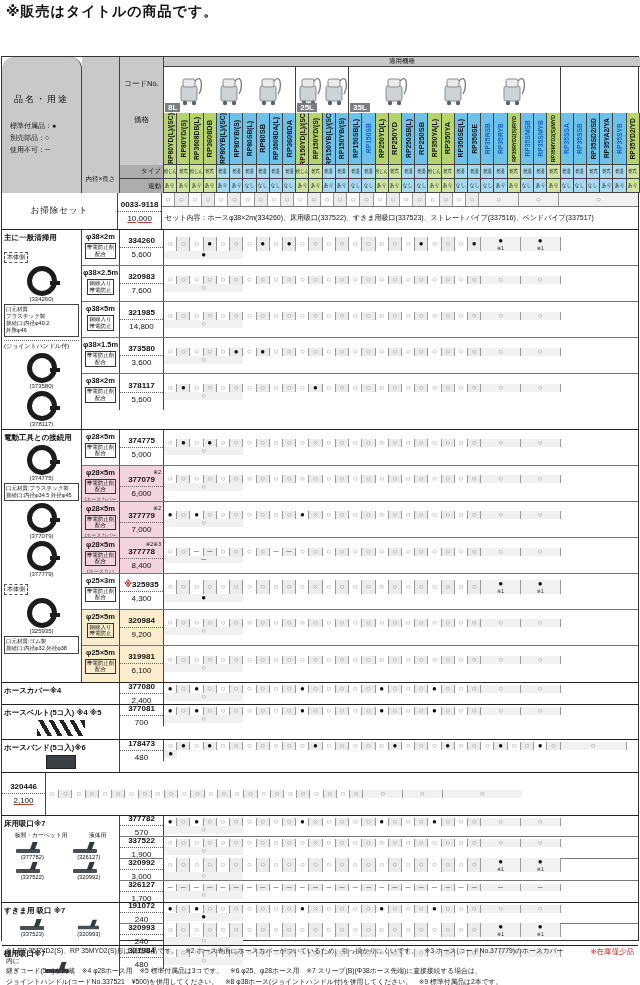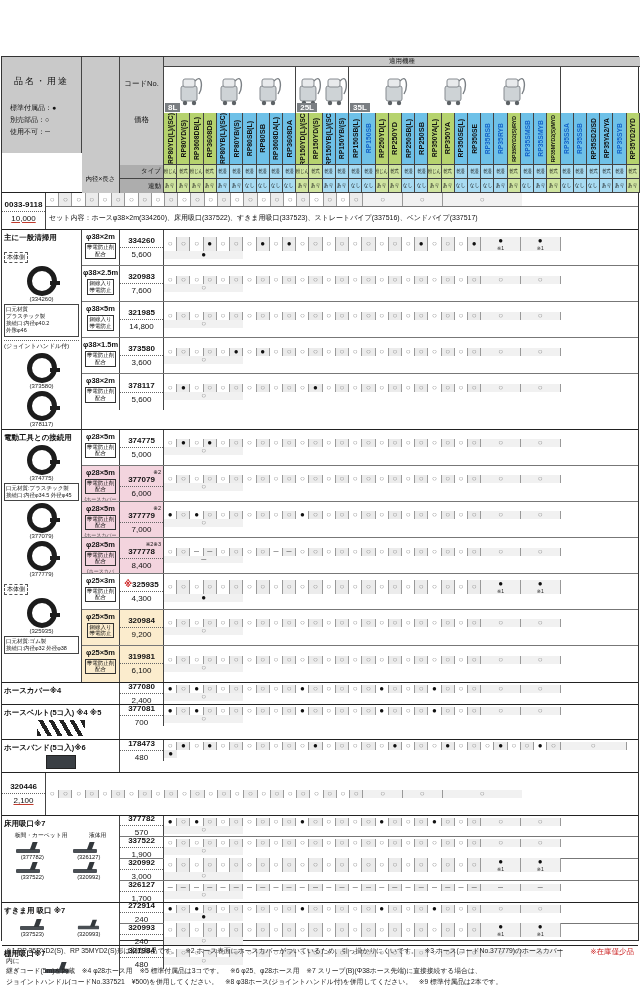--- a/index.html
+++ b/index.html
@@ -11,21 +11,21 @@
   .hdr-bar { position:absolute; left:6px; top:24px; width:628px; height:20px; border-top:2px solid #222; display:flex; align-items:center; gap:8px; padding-top:3px; }
   .hdr-badge { background:#b9b9b9; border:1px solid #555; font-weight:bold; font-size:11px; padding:1px 5px; }
   .hdr-sub { font-weight:bold; font-size:11px; }
   .legend { display:flex; align-items:center; gap:4px; font-size:8px; }
   .sw { width:26px; height:9px; border:1px solid #bbb; display:inline-block; }
   .hdr-note { margin-left:auto; font-size:8px; color:#1464c8; }
 
   .tbl { position:absolute; left:1px; top:56px; width:638px; height:885px; border:1px solid #333; background:#fff; }
   .thead { position:relative; height:136px; border-bottom:1px solid #222; background:#fff; }
   .hc { position:absolute; border-right:1px solid #444; border-bottom:1px solid #444; font-size:8px; background:#c9c9c9; }
-  .h-left { left:0; top:0; width:80px; height:96px; border-bottom:none; padding-top:18px; text-align:center; }
+  .h-left { left:0; top:0; width:80px; height:168px; border-bottom:none; padding-top:36px; text-align:center;border-radius:12px; }
   .h-left .nm { font-size:9px; letter-spacing:2px; }
   .h-left .lg { text-align:left; font-size:7px; margin:14px 0 0 8px; line-height:1.7; }
   .h-mid { left:80px; top:0; width:38px; height:108px; border-bottom:none; background:#c9c9c9; }
   .h-size { left:80px; top:108px; width:38px; height:28px; border-bottom:none; display:flex; align-items:center; justify-content:center; font-size:6.5px; background:#c9c9c9; }
   .h-code { left:118px; top:0; width:44px; height:108px; border-bottom:none; }
   .h-code .cn { display:block; text-align:center; margin-top:22px; font-size:7.5px; }
   .h-code .dt { border-top:1px dotted #555; margin:14px 0 0; }
   .h-code .pr { display:block; text-align:center; margin-top:26px; font-size:7.5px; }
   .h-tlabel { left:118px; top:108px; width:44px; height:14px; display:flex; align-items:center; justify-content:flex-end; padding-right:2px; font-size:6.5px; background:#adadad; }
   .h-llabel { left:118px; top:122px; width:44px; height:14px; display:flex; align-items:center; justify-content:flex-end; padding-right:2px; font-size:6.5px; background:#adadad; border-bottom:none; }
@@ -90,20 +90,21 @@
   .smalltxt { font-size:5px; color:#333; line-height:1.25; }
 
   .footer { position:absolute; left:6px; top:946px; width:628px; font-size:6.8px; line-height:1.5; color:#222; display:flex; }
   .fnotes { width:560px; }
   .fstock { margin-left:auto; color:#cc2222; font-size:7.5px; white-space:nowrap; }
 </style>
 </head>
 <body>
 
 <div class="page">
+  <div class="title-line">※販売はタイトルの商品です。</div>
 
 
   <div class="tbl">
     <div class="thead">
       <div class="hc h-left">
         <div class="nm">品名・用途</div>
         <div class="lg" id="legendLines">
             <div>標準付属品：●</div>
             <div>別売部品：○</div>
             <div>使用不可：─</div>
@@ -512,20 +513,23 @@
           <div class="tcell tb" style="width: 13.2222px; flex: 0 0 auto;">
             <span style="transform: scaleX(0.85);">あり</span>
           </div>
           <div class="tcell tg" style="width: 13.2222px; flex: 0 0 auto;">
             <span style="transform: scaleX(0.85);">あり</span>
           </div>
         </div>
     </div>
     <div class="tbody" id="tbody">
         <div class="sec">
+          <div class="sleft" style="width: 118px;">
+            <div class="lblc">お掃除セット</div>
+          </div>
           <div class="srows">
             <div class="row" style="height: 36px;">
               <div class="ccode">
                 <div class="cd">0033-9118</div>
                 <div class="prc"><span class="u">10,000</span></div>
               </div>
               <div class="setwrap">
                 <div class="setmarks">
                   <div class="mk" style="width: 13.2222px; flex: 0 0 auto; background: rgb(255, 255, 255);">
                     <span class="o">○</span>
@@ -2555,21 +2559,21 @@
               </svg>
             </div>
             <div class="caps2">
               <span>(337523)</span>
               <span>(320993)</span>
             </div>
           </div>
           <div class="srows">
             <div class="row" style="height: 21px;">
               <div class="ccode">
-                <div class="cd">272914</div>
+                <div class="cd">191072</div>
                 <div class="prc">240</div>
               </div>
               <div class="cmarks">
                 <div class="mk" style="width: 13.2222px; flex: 0 0 auto; background: rgb(255, 255, 255);">
                   <span class="f">●</span>
                 </div>
                 <div class="mk" style="width: 13.2222px; flex: 0 0 auto; background: rgb(236, 236, 236);">
                   <span class="o">○</span>
                 </div>
                 <div class="mk" style="width: 13.2222px; flex: 0 0 auto; background: rgb(255, 255, 255);">

